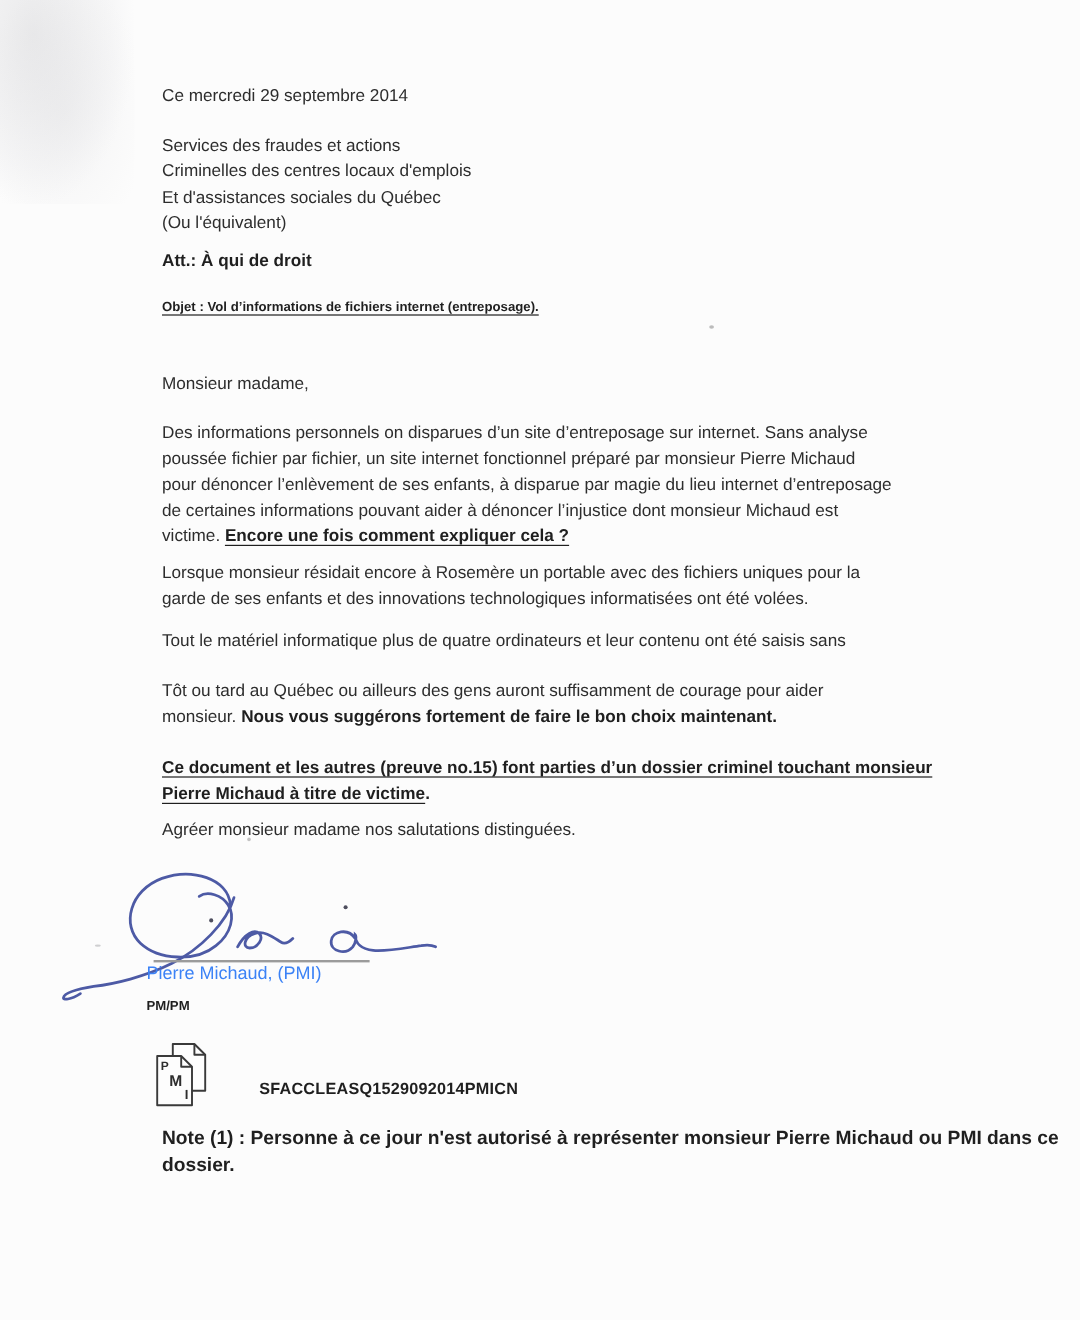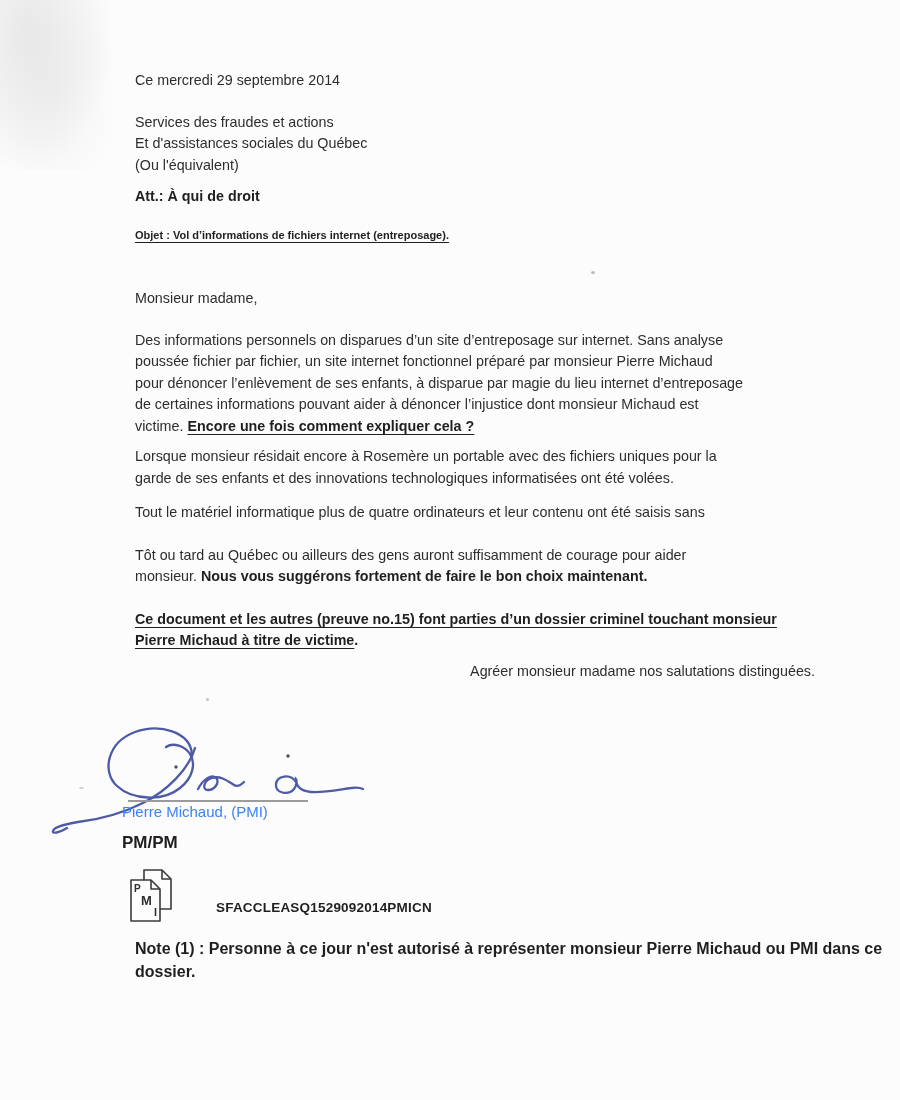--- a/index.html
+++ b/index.html
@@ -22,25 +22,25 @@
   .block-date{margin-bottom:20px;}
   .block-recipient{margin-bottom:10px;}
   .block-att{margin-bottom:17px;font-weight:bold;color:#1f1f1f;}
   .block-subject{margin-bottom:42px;font-weight:bold;color:#1f1f1f;font-size:11px;}
   .block-salutation{margin-bottom:20px;}
   .para1{margin-bottom:9px;}
   .para2{margin-bottom:13px;}
   .para3{margin-bottom:21px;}
   .para4{margin-bottom:21px;}
   .para5{margin-bottom:9px;font-weight:bold;color:#1f1f1f;}
-  .closing{margin-bottom:16px;text-align:right;}
+  .closing{margin-bottom:16px;}
   .sig-svg{position:absolute;left:40px;top:718px;}
   .sig-line{position:absolute;left:128px;top:800px;width:180px;height:2px;background:#9b9b9b;}
   .sig-name{position:absolute;left:122px;top:803px;font-size:15px;color:#3b82f6;white-space:nowrap;}
-  .sig-initials{position:absolute;left:122px;top:833px;font-size:17px;font-weight:bold;color:#1f1f1f;}
+  .sig-initials{position:absolute;left:122px;top:833px;font-size:11px;font-weight:bold;color:#1f1f1f;}
   .stamp-icon{position:absolute;left:129px;top:868px;}
   .stamp-code{position:absolute;left:196px;top:900px;font-size:13.5px;font-weight:bold;color:#1f1f1f;letter-spacing:.2px;white-space:nowrap;margin-left:20px;}
   .note{position:absolute;left:135px;top:938px;font-size:16px;line-height:22.5px;font-weight:bold;color:#1f1f1f;}
   .corner-smudge{
     position:absolute;left:-18px;top:-20px;width:130px;height:190px;
     background:
       radial-gradient(ellipse at 35% 25%, rgba(170,170,176,.22), rgba(200,200,206,.10) 55%, transparent 72%),
       radial-gradient(ellipse at 55% 60%, rgba(180,180,186,.12), transparent 70%);
     pointer-events:none;
   }
@@ -58,20 +58,21 @@
   <div class="speck speck1"></div>
   <div class="speck speck2"></div>
   <div class="speck speck3"></div>
 
   <div class="content">
 
     <div class="block-date line">Ce mercredi 29 septembre 2014</div>
 
     <div class="block-recipient">
       <div class="line">Services des fraudes et actions</div>
+      <div class="line">Criminelles des centres locaux d'emplois</div>
       <div class="line">Et d'assistances sociales du Québec</div>
       <div class="line">(Ou l'équivalent)</div>
     </div>
 
     <div class="block-att line">Att.: À qui de droit</div>
 
     <div class="block-subject line"><span class="u">Objet : Vol d’informations de fichiers internet (entreposage).</span></div>
 
     <div class="block-salutation line">Monsieur madame,</div>
 

